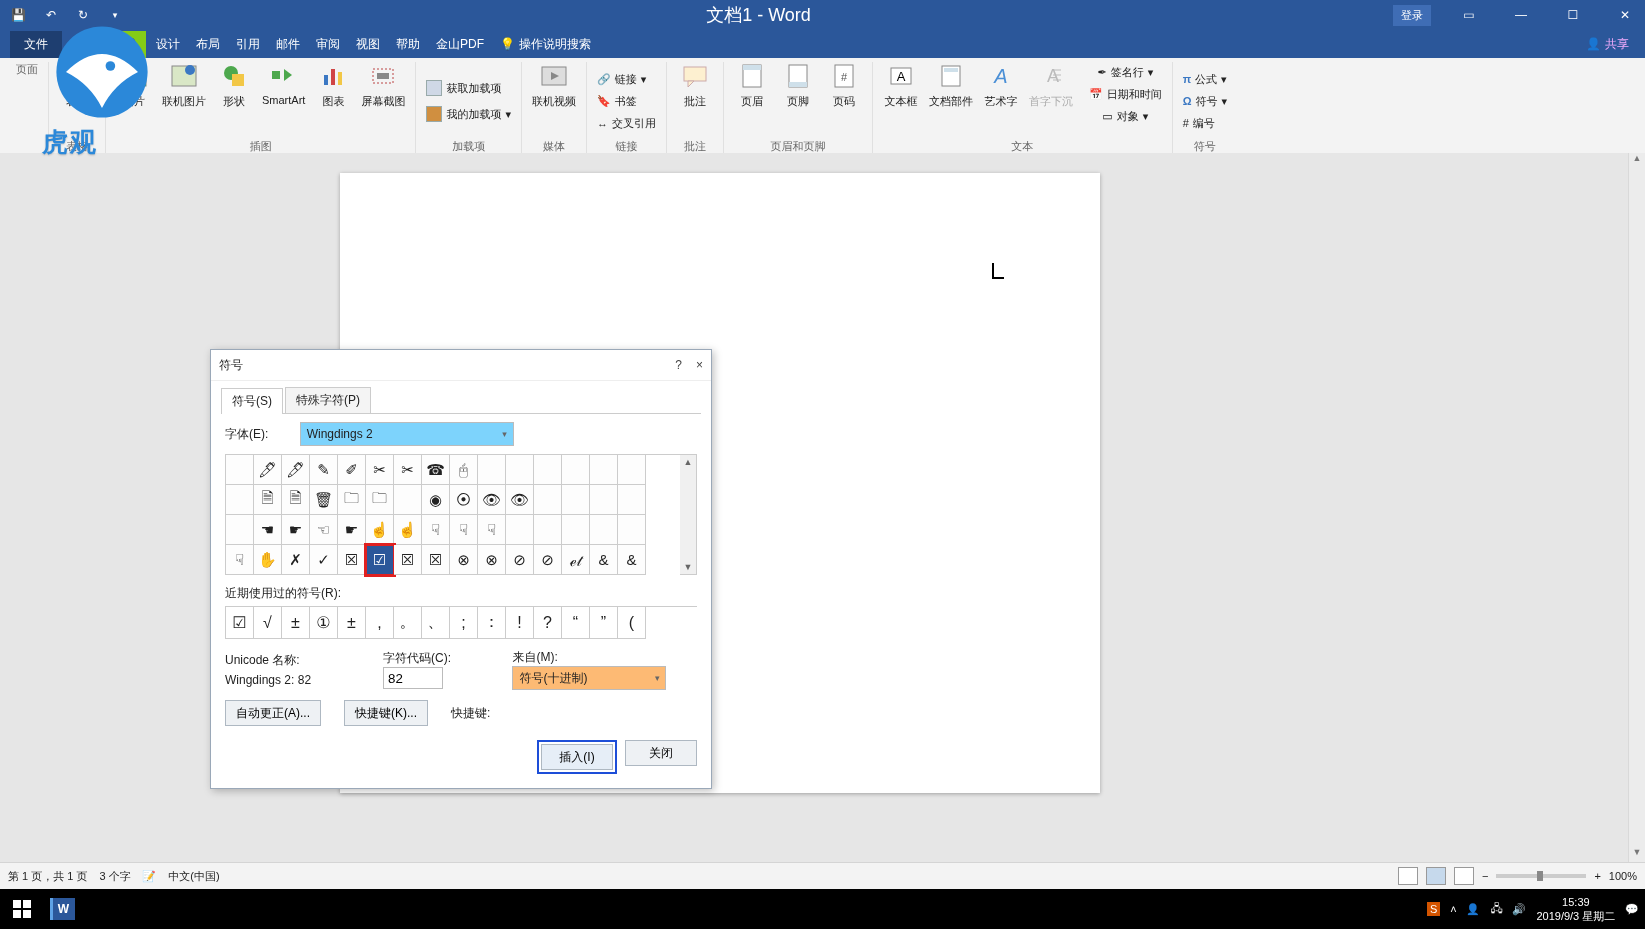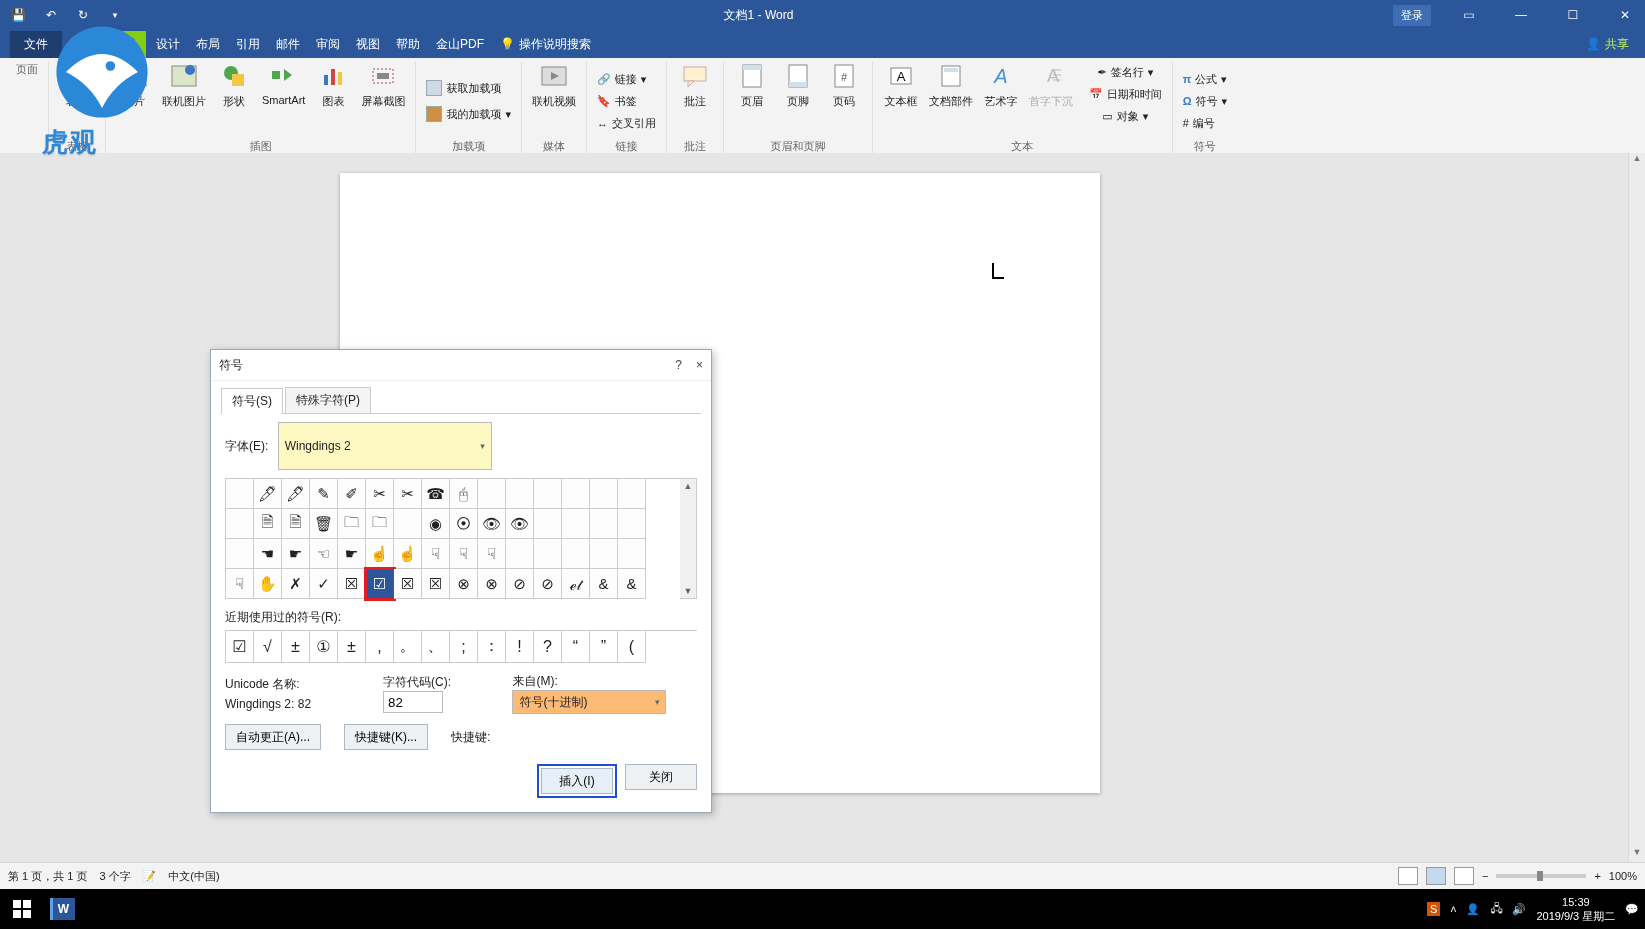--- a/index.html
+++ b/index.html
@@ -1,30 +1,30 @@
 <!DOCTYPE html>
 <html><head>
 <meta charset="utf-8">
 <style>
   html,body{margin:0;padding:0;height:100%;font-family:"Microsoft YaHei",Arial,sans-serif;font-size:12px;color:#222;overflow:hidden;background:#fff;}
   
   .titlebar{height:30px;background:#2b579a;color:#fff;display:flex;align-items:center;justify-content:space-between;padding:0 0 0 10px;}
   .titlebar .qat{display:flex;gap:14px;align-items:center;}
   .titlebar .qat span{width:18px;text-align:center;}
-  .titlebar .doc-title{flex:1;text-align:center;font-size:12px;}
+  .titlebar .doc-title{flex:1;text-align:center;font-size:18px;}
   .titlebar .winbtns{display:flex;align-items:center;gap:12px;}
   .titlebar .winbtns .wb{width:40px;height:30px;display:flex;align-items:center;justify-content:center;}
   .titlebar .login-btn{background:#3f6db5;padding:3px 8px;margin-right:6px;font-size:11px;}
   
   .ribbon-tabs{height:28px;background:#2b579a;color:#fff;display:flex;align-items:center;padding-left:10px;gap:4px;}
   .ribbon-tabs .tab{padding:5px 6px;cursor:default;}
   .ribbon-tabs .tab.file{background:#1e3e70;padding-left:14px;padding-right:14px;margin-right:4px;}
   .ribbon-tabs .tab.active{background:#84cc16;color:#2b579a;}
   .ribbon-tabs .tell{display:flex;align-items:center;gap:4px;}
-  .ribbon-tabs .share{margin-left:auto;margin-right:10px;color:#bef264;}
+  .ribbon-tabs .share{margin-left:auto;margin-right:10px;color:#f0abfc;}
   
   .ribbon{height:95px;background:#f3f3f3;border-bottom:1px solid #d4d4d4;display:flex;padding:4px 6px 0 6px;}
   .rgroup{display:flex;flex-direction:column;border-right:1px solid #e0e0e0;padding:0 10px;}
   .rgroup:last-child{border-right:none;}
   .rgroup .row{display:flex;align-items:flex-start;gap:10px;flex:1;}
   .rgroup .glabel{font-size:11px;color:#666;text-align:center;margin-bottom:3px;}
   .rbtn{display:flex;flex-direction:column;align-items:center;gap:4px;min-width:36px;}
   .rbtn .ic{width:28px;height:28px;display:flex;align-items:center;justify-content:center;}
   .rbtn .lbl{font-size:11px;text-align:center;white-space:nowrap;}
   .small-item{display:flex;align-items:center;gap:4px;font-size:11px;line-height:20px;}
@@ -54,21 +54,21 @@
   
   .dlg{position:absolute;left:210px;top:196px;width:500px;background:#fff;border:1px solid #9aa8b8;box-shadow:2px 2px 8px rgba(0,0,0,.25);}
   .dlg .dlg-title{height:30px;display:flex;align-items:center;justify-content:space-between;padding:0 8px;background:#fff;border-bottom:1px solid #eee;}
   .dlg .dlg-title .tb{display:flex;gap:14px;color:#444;}
   .dlg .dlg-tabs{padding:6px 10px 0 10px;}
   .dlg .dlg-tabs .dtabs{display:flex;border-bottom:1px solid #ccc;}
   .dlg .dlg-tabs .dtab{padding:4px 10px;border:1px solid #ccc;border-bottom:none;background:#f4f4f4;margin-right:2px;font-size:12px;}
   .dlg .dlg-tabs .dtab.active{background:#fff;position:relative;top:1px;}
   .dlg .body{padding:8px 14px 14px 14px;}
   .dlg label{font-size:12px;margin-right:6px;}
-  .font-select{width:200px;height:22px;border:1px solid #bbb;background:#fef9c3;display:inline-flex;align-items:center;padding:12px 6px;justify-content:space-between;}
+  .font-select{width:200px;height:22px;border:1px solid #bbb;background:#7dd3fc;display:inline-flex;align-items:center;padding:0 6px;justify-content:space-between;margin-left:22px;}
   .grid-wrap{margin-top:8px;display:flex;}
   .sym-grid{flex:1;display:grid;grid-template-columns:repeat(15,28px);grid-auto-rows:30px;border-left:1px solid #ccc;border-top:1px solid #ccc;}
   .sym-grid .c{border-right:1px solid #ccc;border-bottom:1px solid #ccc;display:flex;align-items:center;justify-content:center;font-family:"Segoe UI Symbol","Arial Unicode MS",sans-serif;font-size:15px;background:#fdfdfd;user-select:none;}
   .sym-grid .c.selected{background:#2b579a;color:#fff;}
   .scroll{width:16px;border:1px solid #ccc;border-left:none;display:flex;flex-direction:column;justify-content:space-between;align-items:center;background:#f0f0f0;}
   .scroll .arr{font-size:9px;color:#666;padding:2px 0;}
   .highlight-red{outline:3px solid #e02020;outline-offset:-1px;}
   .recent-grid{margin-top:4px;display:grid;grid-template-columns:repeat(15,28px);grid-auto-rows:32px;border-left:1px solid #ccc;border-top:1px solid #ccc;}
   .recent-grid .c{border-right:1px solid #ccc;border-bottom:1px solid #ccc;display:flex;align-items:center;justify-content:center;font-size:16px;}
   .inforow{display:flex;align-items:center;gap:8px;margin-top:10px;}

